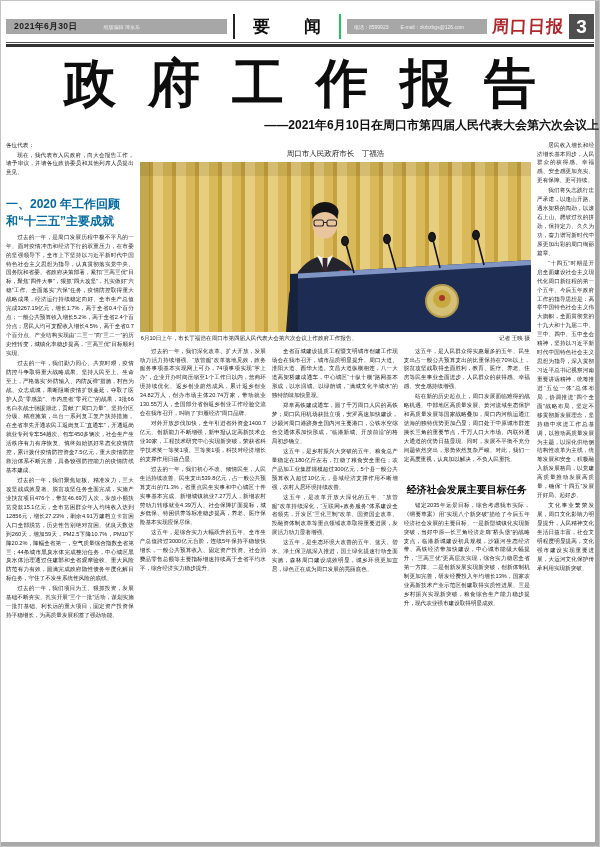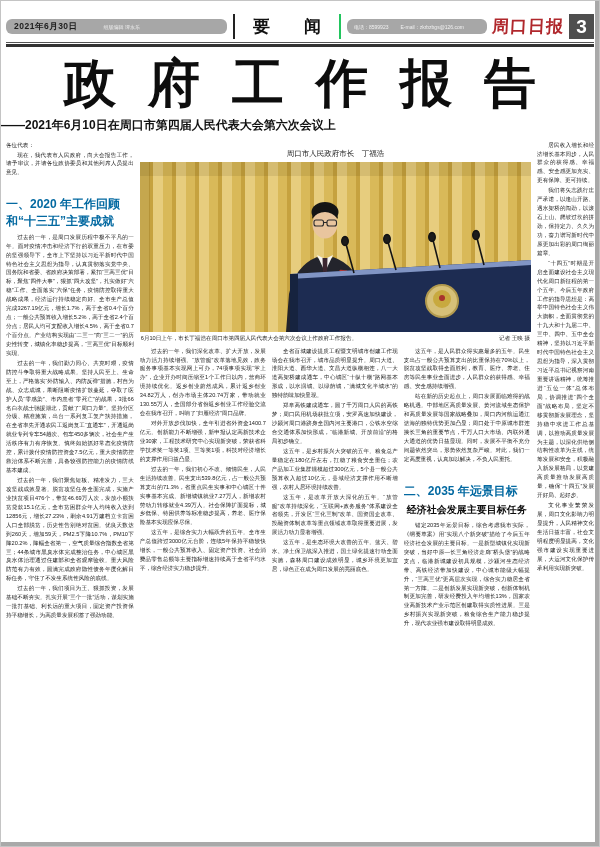--- a/index.html
+++ b/index.html
@@ -1,38 +1,38 @@
 <!DOCTYPE html>
 <html><head>
 <meta charset="utf-8">
 <style>
   html,body{margin:0;padding:0;background:#d8d8d8;font-family:"Liberation Sans",sans-serif;}
   .page{position:relative;width:600px;height:847px;background:#ffffff;border:1px solid #c4c4c4;
         box-sizing:border-box;box-shadow:inset -4px -4px 0 #a9a9a9;overflow:hidden;}
   
   .hdr{display:flex;align-items:center;margin:13px 5px 0 5px;height:25px;}
-  .bar{background:#a7a7a7;height:15px;display:flex;align-items:center;border-radius:6px;}
+  .bar{background:#a7a7a7;height:15px;display:flex;align-items:center;}
   .bar-left{flex:0 0 205px;padding:0 8px;gap:26px;}
   .date{font-size:8.5px;font-weight:bold;color:#1d1d1d;letter-spacing:.5px;white-space:nowrap;}
   .editor{font-size:5px;color:#ededed;white-space:nowrap;}
   .sect-box{width:104px;height:25px;margin:0 6px;border-left:2px solid #222;border-right:2px solid #22c55e;
             display:flex;align-items:center;justify-content:center;font-family:"DejaVu Serif",serif;
             font-size:17px;font-weight:bold;color:#111;letter-spacing:14px;text-indent:14px;}
   .bar-right{flex:1;margin-right:5px;padding:0 7px;gap:12px;}
   .contact{font-size:5px;color:#f1f1f1;white-space:nowrap;}
   .brand{font-family:"DejaVu Serif",serif;font-size:17px;font-weight:bold;color:#b0272c;
          white-space:nowrap;margin-right:5px;transform:skewX(-3deg);letter-spacing:1px;}
   .pagebox{width:25px;height:25px;background:#4e4e4e;color:#fff;display:flex;align-items:center;
            justify-content:center;font-size:19px;font-weight:bold;}
   .rule{margin:3px 5px 0 5px;border-top:1px solid #555;}
   .rule2{margin:1px 5px 0 5px;border-top:3px solid #333;}
   
   .title{margin-top:9px;text-align:center;font-family:"DejaVu Serif",serif;font-weight:bold;
          font-size:52px;line-height:1.05;color:#0d0d0d;letter-spacing:32px;text-indent:32px;white-space:nowrap;}
-  .subtitle{margin-top:6px;text-align:left;font-weight:bold;font-size:12px;color:#111;}
+  .subtitle{margin-top:6px;text-align:right;font-weight:bold;font-size:12px;color:#111;}
   
   .body{display:flex;gap:6px;padding:0 5px;margin-top:7px;height:718px;}
   .col{overflow:hidden;}
   .col1{width:128px;}
   .mid{width:392px;display:flex;flex-direction:column;}
   .col5{width:57px;position:relative;}
   .byline{text-align:center;font-size:7.5px;color:#222;margin:8px 0 3px 0;flex:0 0 auto;}
   .photo{position:relative;height:170px;flex:0 0 auto;overflow:hidden;
          background:repeating-linear-gradient(90deg,#d9b959 0 9px,#c6a23f 9px 13px,#e7cd7e 13px 23px);}
   .photo svg{position:absolute;inset:0;}
@@ -143,21 +143,20 @@
           <p class="para">全省百城建设提质工程暨文明城市创建工作现场会在我市召开，城市品质明显提升。周口大道、淮阳大道、西华大道、文昌大道纵横相连，八一大道高架桥建成通车，中心城区“十纵十横”路网基本形成，以水润城、以绿荫城，“满城文化半城水”的独特韵味加快呈现。</p>
           <p class="para">郑阜高铁建成通车，圆了千万周口人民的高铁梦；周口民用机场获批立项，安罗高速加快建设，沙颍河周口港跻身全国内河主要港口，公铁水空综合交通体系加快形成，“临港新城、开放前沿”的格局初步确立。</p>
           <p class="para">这五年，是乡村振兴大突破的五年。粮食总产量稳定在180亿斤左右，扛稳了粮食安全重任；农产品加工业集群规模超过300亿元，5个县一般公共预算收入超过10亿元，县域经济支撑作用不断增强，农村人居环境持续改善。</p>
           <p class="para">这五年，是改革开放大深化的五年。“放管服”改革持续深化，“互联网+政务服务”体系建设全省领先，开发区“三化三制”改革、国资国企改革、投融资体制改革等重点领域改革取得重要进展，发展活力动力显著增强。</p>
           <p class="para">这五年，是生态环境大改善的五年。蓝天、碧水、净土保卫战深入推进，国土绿化提速行动全面实施，森林周口建设成效明显，城乡环境更加宜居，绿色正在成为周口发展的亮丽底色。</p>
         </div>
         <div class="mc">
           <p class="para">这五年，是人民群众得实惠最多的五年。民生支出占一般公共预算支出的比重保持在70%以上，脱贫攻坚战取得全面胜利，教育、医疗、养老、住房等民生事业全面进步，人民群众的获得感、幸福感、安全感持续增强。</p>
           <p class="para">站在新的历史起点上，周口发展面临难得的战略机遇。中部地区高质量发展、黄河流域生态保护和高质量发展等国家战略叠加，周口内河航运通江达海的独特优势更加凸显；周口处于中原城市群连接长三角的重要节点，千万人口大市场、内联外通大通道的优势日益显现。同时，发展不平衡不充分问题依然突出，形势依然复杂严峻。对此，我们一定高度重视，认真加以解决，不负人民重托。</p>
           <div class="h-sec">
-            <div>二、2035 年远景目标</div>
           </div>
           <div class="h-sub">经济社会发展主要目标任务</div>
           <p class="para">锚定2035年远景目标，综合考虑我市实际，《纲要草案》用“实现八个新突破”描绘了今后五年经济社会发展的主要目标。一是新型城镇化实现新突破，当好中原—长三角经济走廊“桥头堡”的战略支点，临港新城建设初具规模，沙颍河生态经济带、高铁经济带加快建设，中心城市能级大幅提升，“三高三优”更高层次实现，综合实力稳居全省第一方阵。二是创新发展实现新突破，创新体制机制更加完善，研发经费投入年均增长13%，国家农业高新技术产业示范区创建取得实质性进展。三是乡村振兴实现新突破，粮食综合生产能力稳步提升，现代农业强市建设取得明显成效。</p>
         </div>
       </div>
     </div>
 
     <div class="col col5">
       <p class="para">居民收入增长和经济增长基本同步，人民群众的获得感、幸福感、安全感更加充实、更有保障、更可持续。</p>
       <p class="para">我们将矢志践行庄严承诺，以逢山开路、遇水架桥的闯劲，以滚石上山、爬坡过坎的拼劲，保持定力、久久为功，奋力谱写新时代中原更加出彩的周口绚丽篇章。</p>

